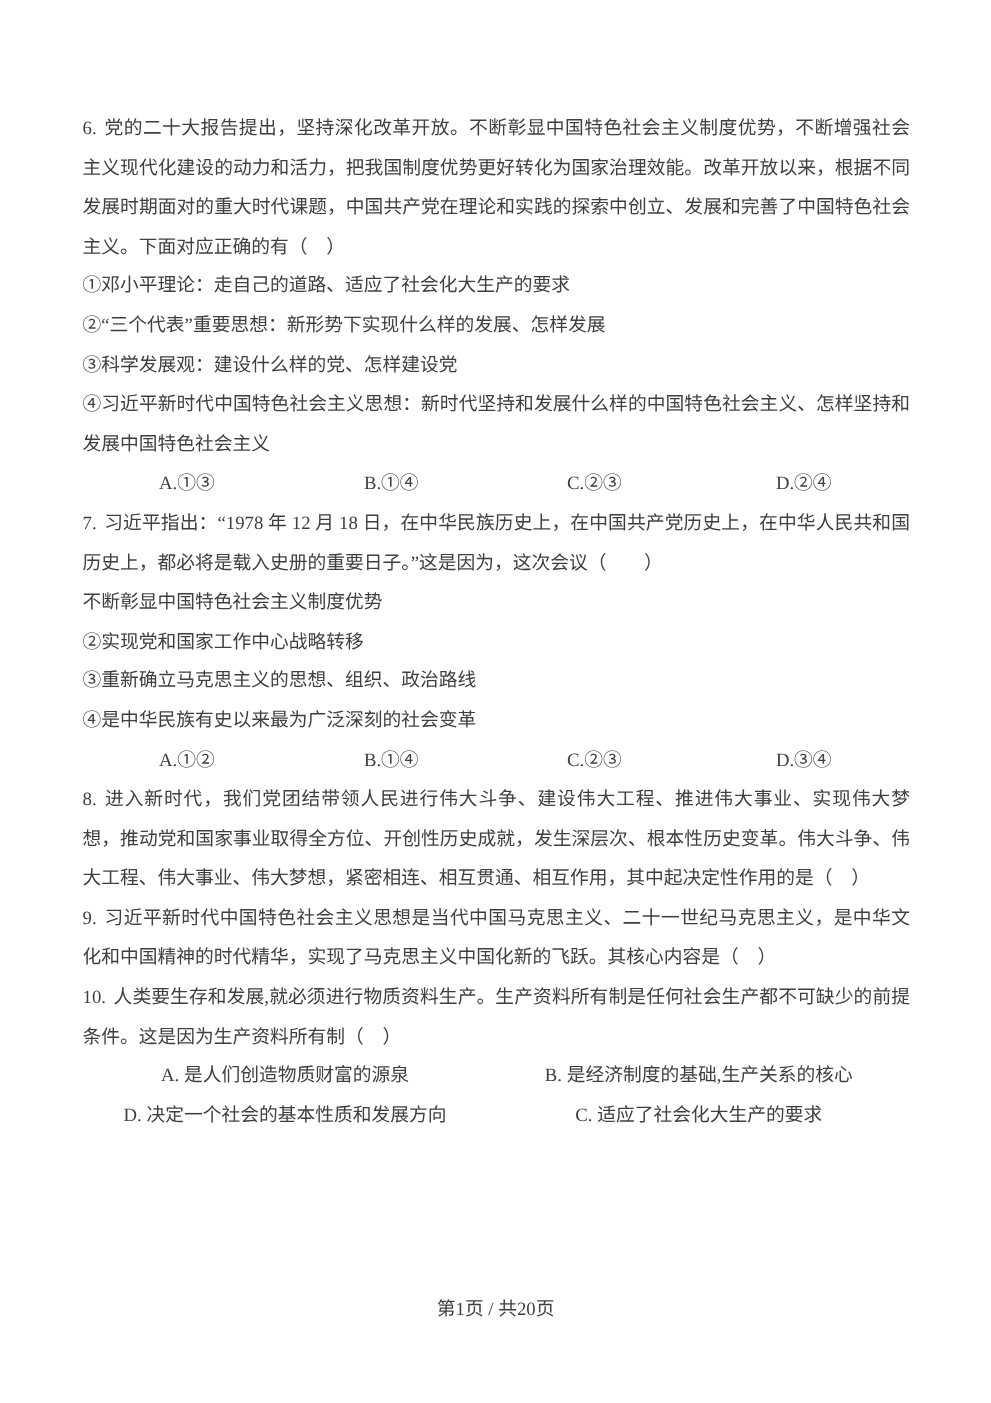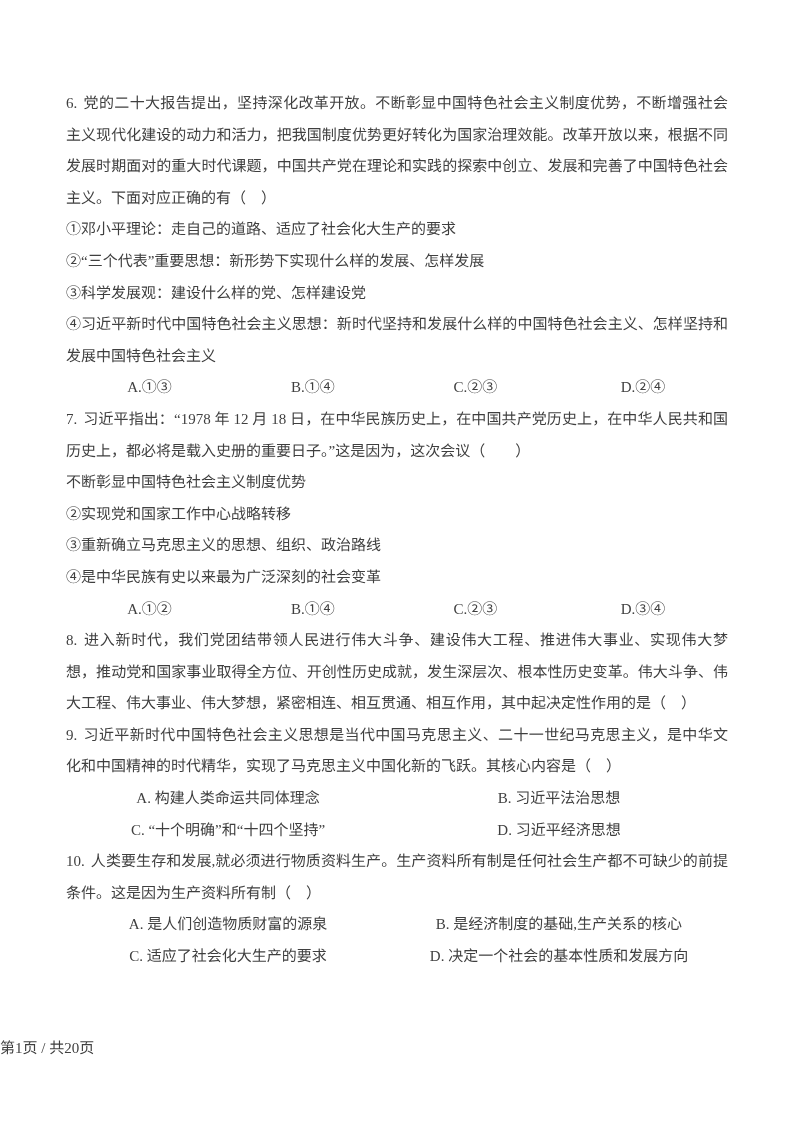--- a/index.html
+++ b/index.html
@@ -50,21 +50,21 @@
   .option-item {
     white-space: nowrap;
     overflow: hidden;
     text-align: center;
   }
   .footer {
     position: absolute;
     top: 1036px;
     left: 0;
     width: 100%;
-    text-align: left;
+    text-align: center;
     font-size: 15px;
     line-height: 24px;
   }
 </style>
 </head>
 <body>
 
 <div class="page">
   <main class="content">
   <section class="question">
@@ -100,35 +100,29 @@
   </section>
 
   <section class="question">
     <p class="line stem"><span class="q-num">8.</span><span class="q-stem">进入新时代，我们党团结带领人民进行伟大斗争、建设伟大工程、推进伟大事业、实现伟大梦想，推动党和国家事业取得全方位、开创性历史成就，发生深层次、根本性历史变革。伟大斗争、伟大工程、伟大事业、伟大梦想，紧密相连、相互贯通、相互作用，其中起决定性作用的是（　）</span></p>
     <div class="sub-items"></div>
   </section>
 
   <section class="question">
     <p class="line stem"><span class="q-num">9.</span><span class="q-stem">习近平新时代中国特色社会主义思想是当代中国马克思主义、二十一世纪马克思主义，是中华文化和中国精神的时代精华，实现了马克思主义中国化新的飞跃。其核心内容是（　）</span></p>
     <div class="sub-items"></div>
-    <div class="options options-grid-2">
-          <p class="line option-item">A. 构建人类命运共同体理念</p>
-          <p class="line option-item">B. 习近平法治思想</p>
-          <p class="line option-item">C. “十个明确”和“十四个坚持”</p>
-          <p class="line option-item">D. 习近平经济思想</p>
-        </div>
   </section>
 
   <section class="question">
     <p class="line stem"><span class="q-num">10.</span><span class="q-stem">人类要生存和发展,就必须进行物质资料生产。生产资料所有制是任何社会生产都不可缺少的前提条件。这是因为生产资料所有制（　）</span></p>
     <div class="sub-items"></div>
     <div class="options options-grid-2">
           <p class="line option-item">A. 是人们创造物质财富的源泉</p>
           <p class="line option-item">B. 是经济制度的基础,生产关系的核心</p>
+          <p class="line option-item">D. 决定一个社会的基本性质和发展方向</p>
           <p class="line option-item">C. 适应了社会化大生产的要求</p>
-          <p class="line option-item">D. 决定一个社会的基本性质和发展方向</p>
         </div>
   </section>
 </main>
   <div class="footer">
     <span>第1页 / 共20页</span>
   </div>
 </div>
 
 </body></html>

